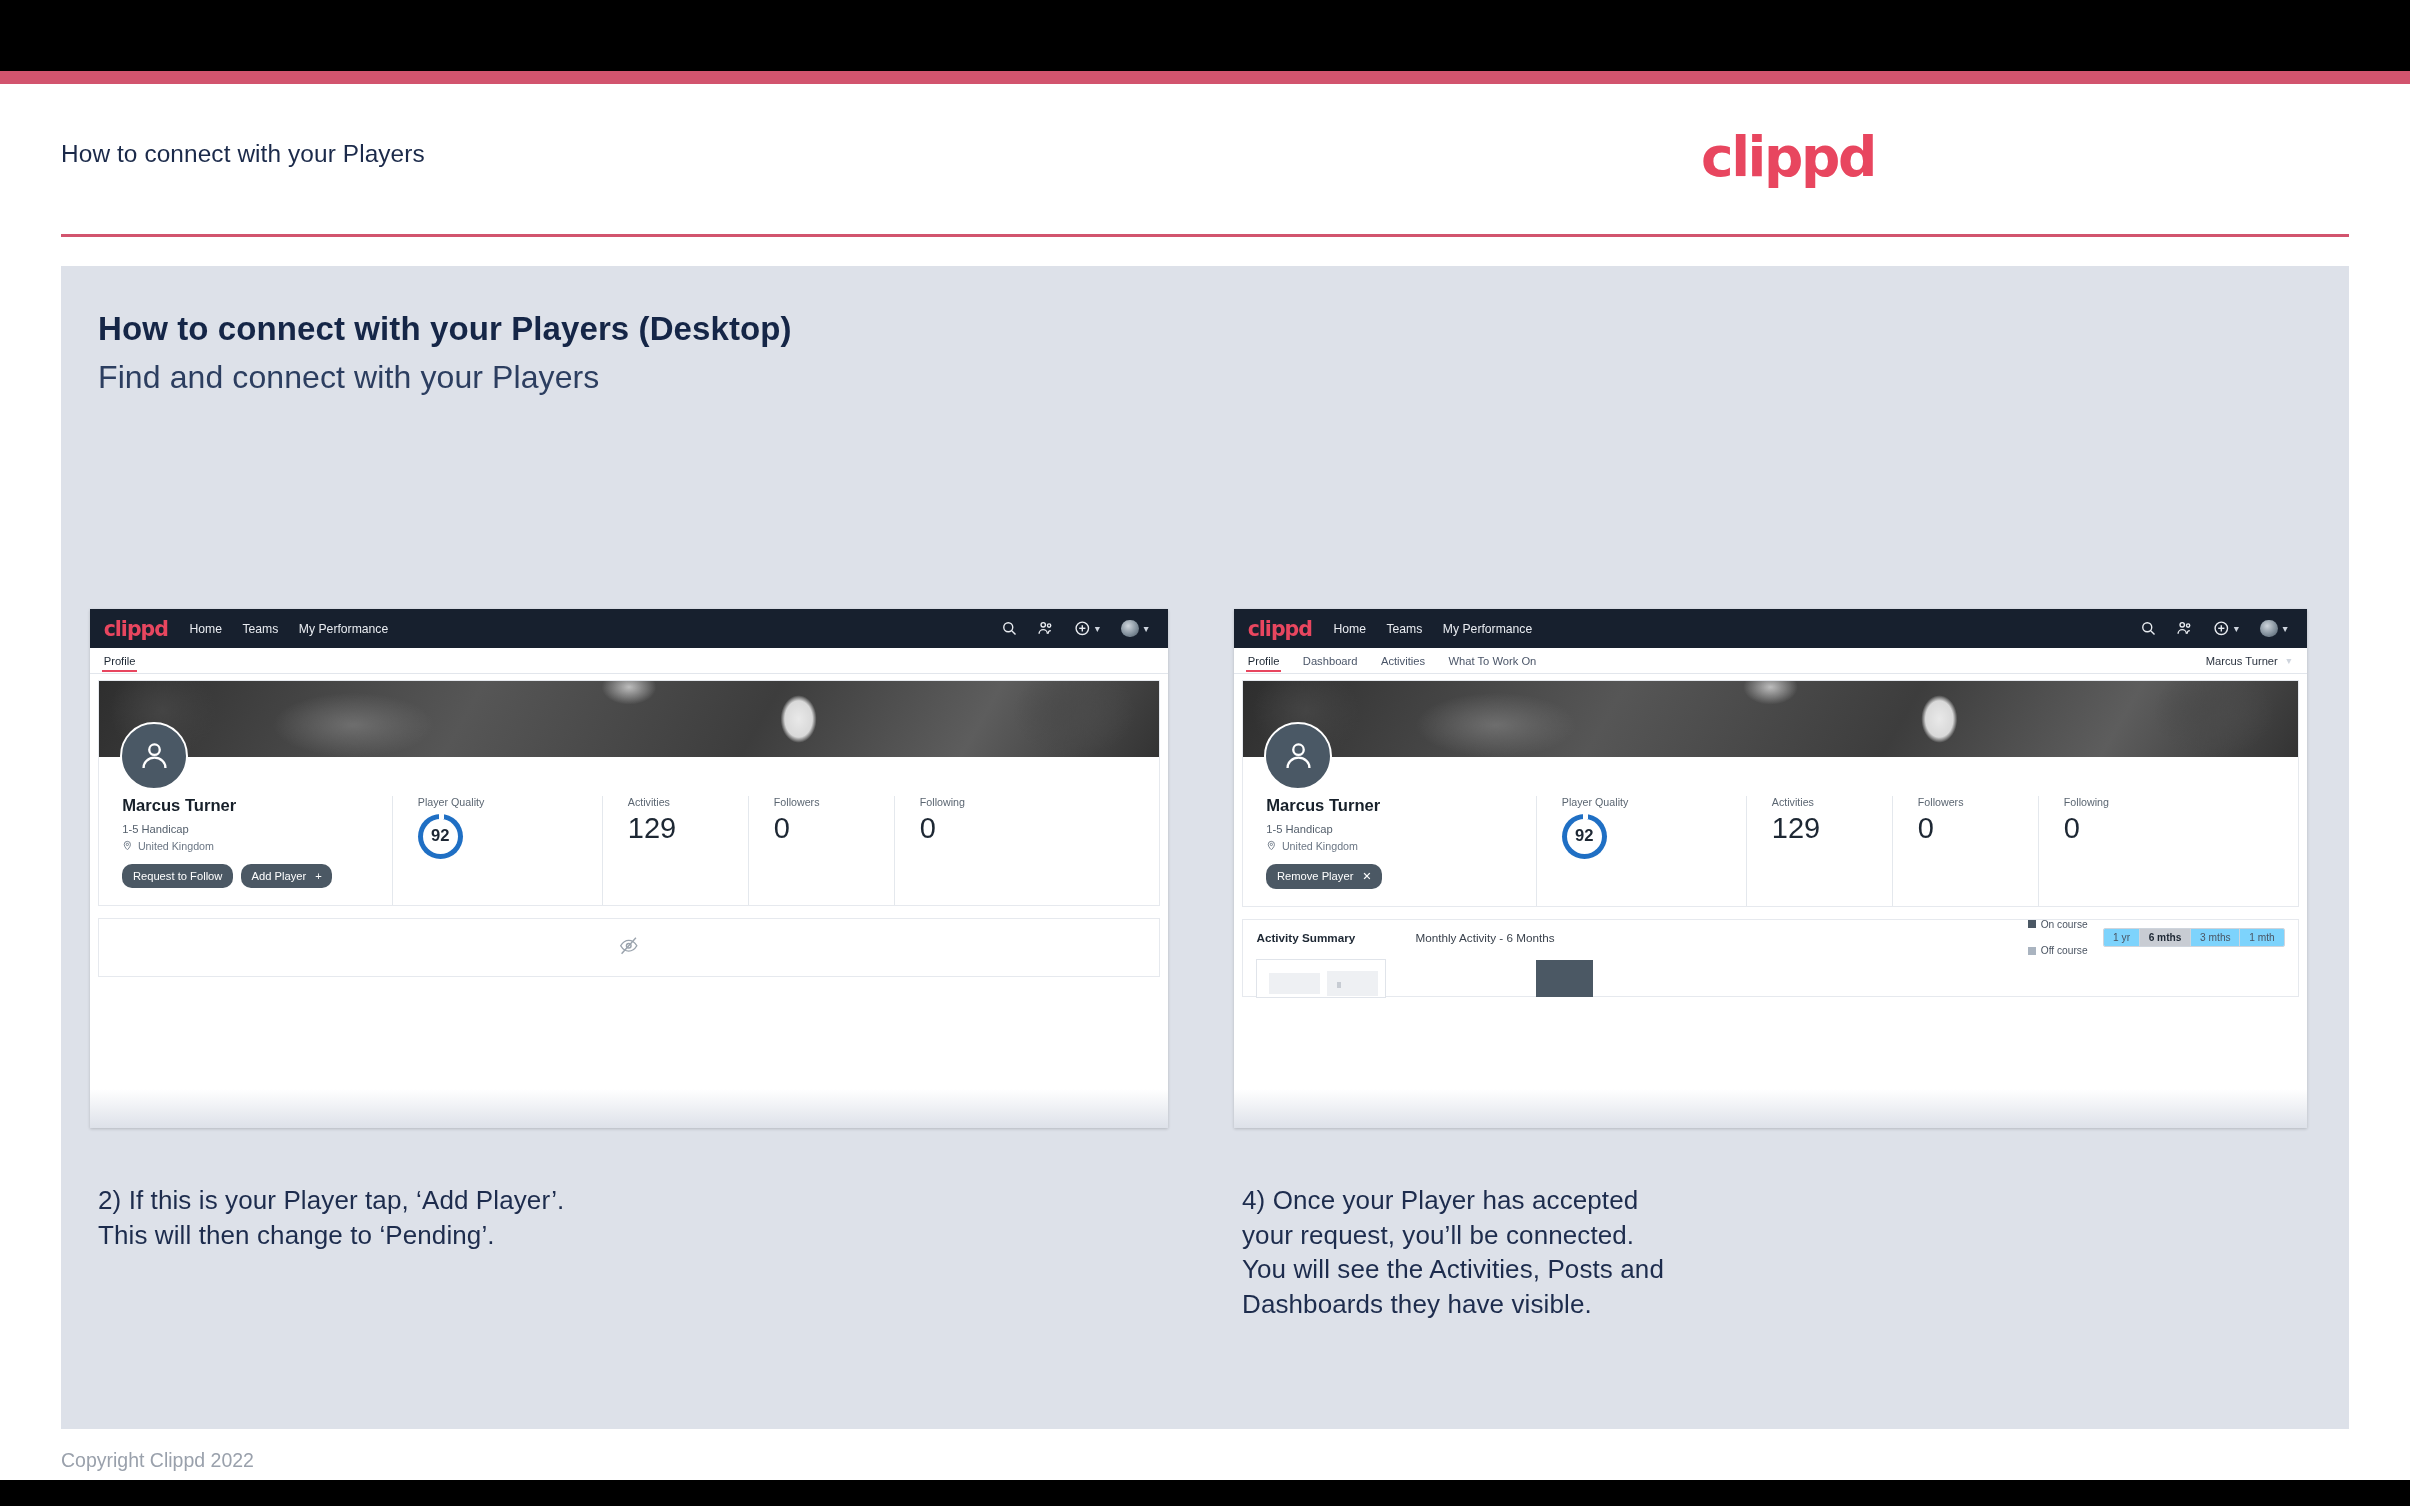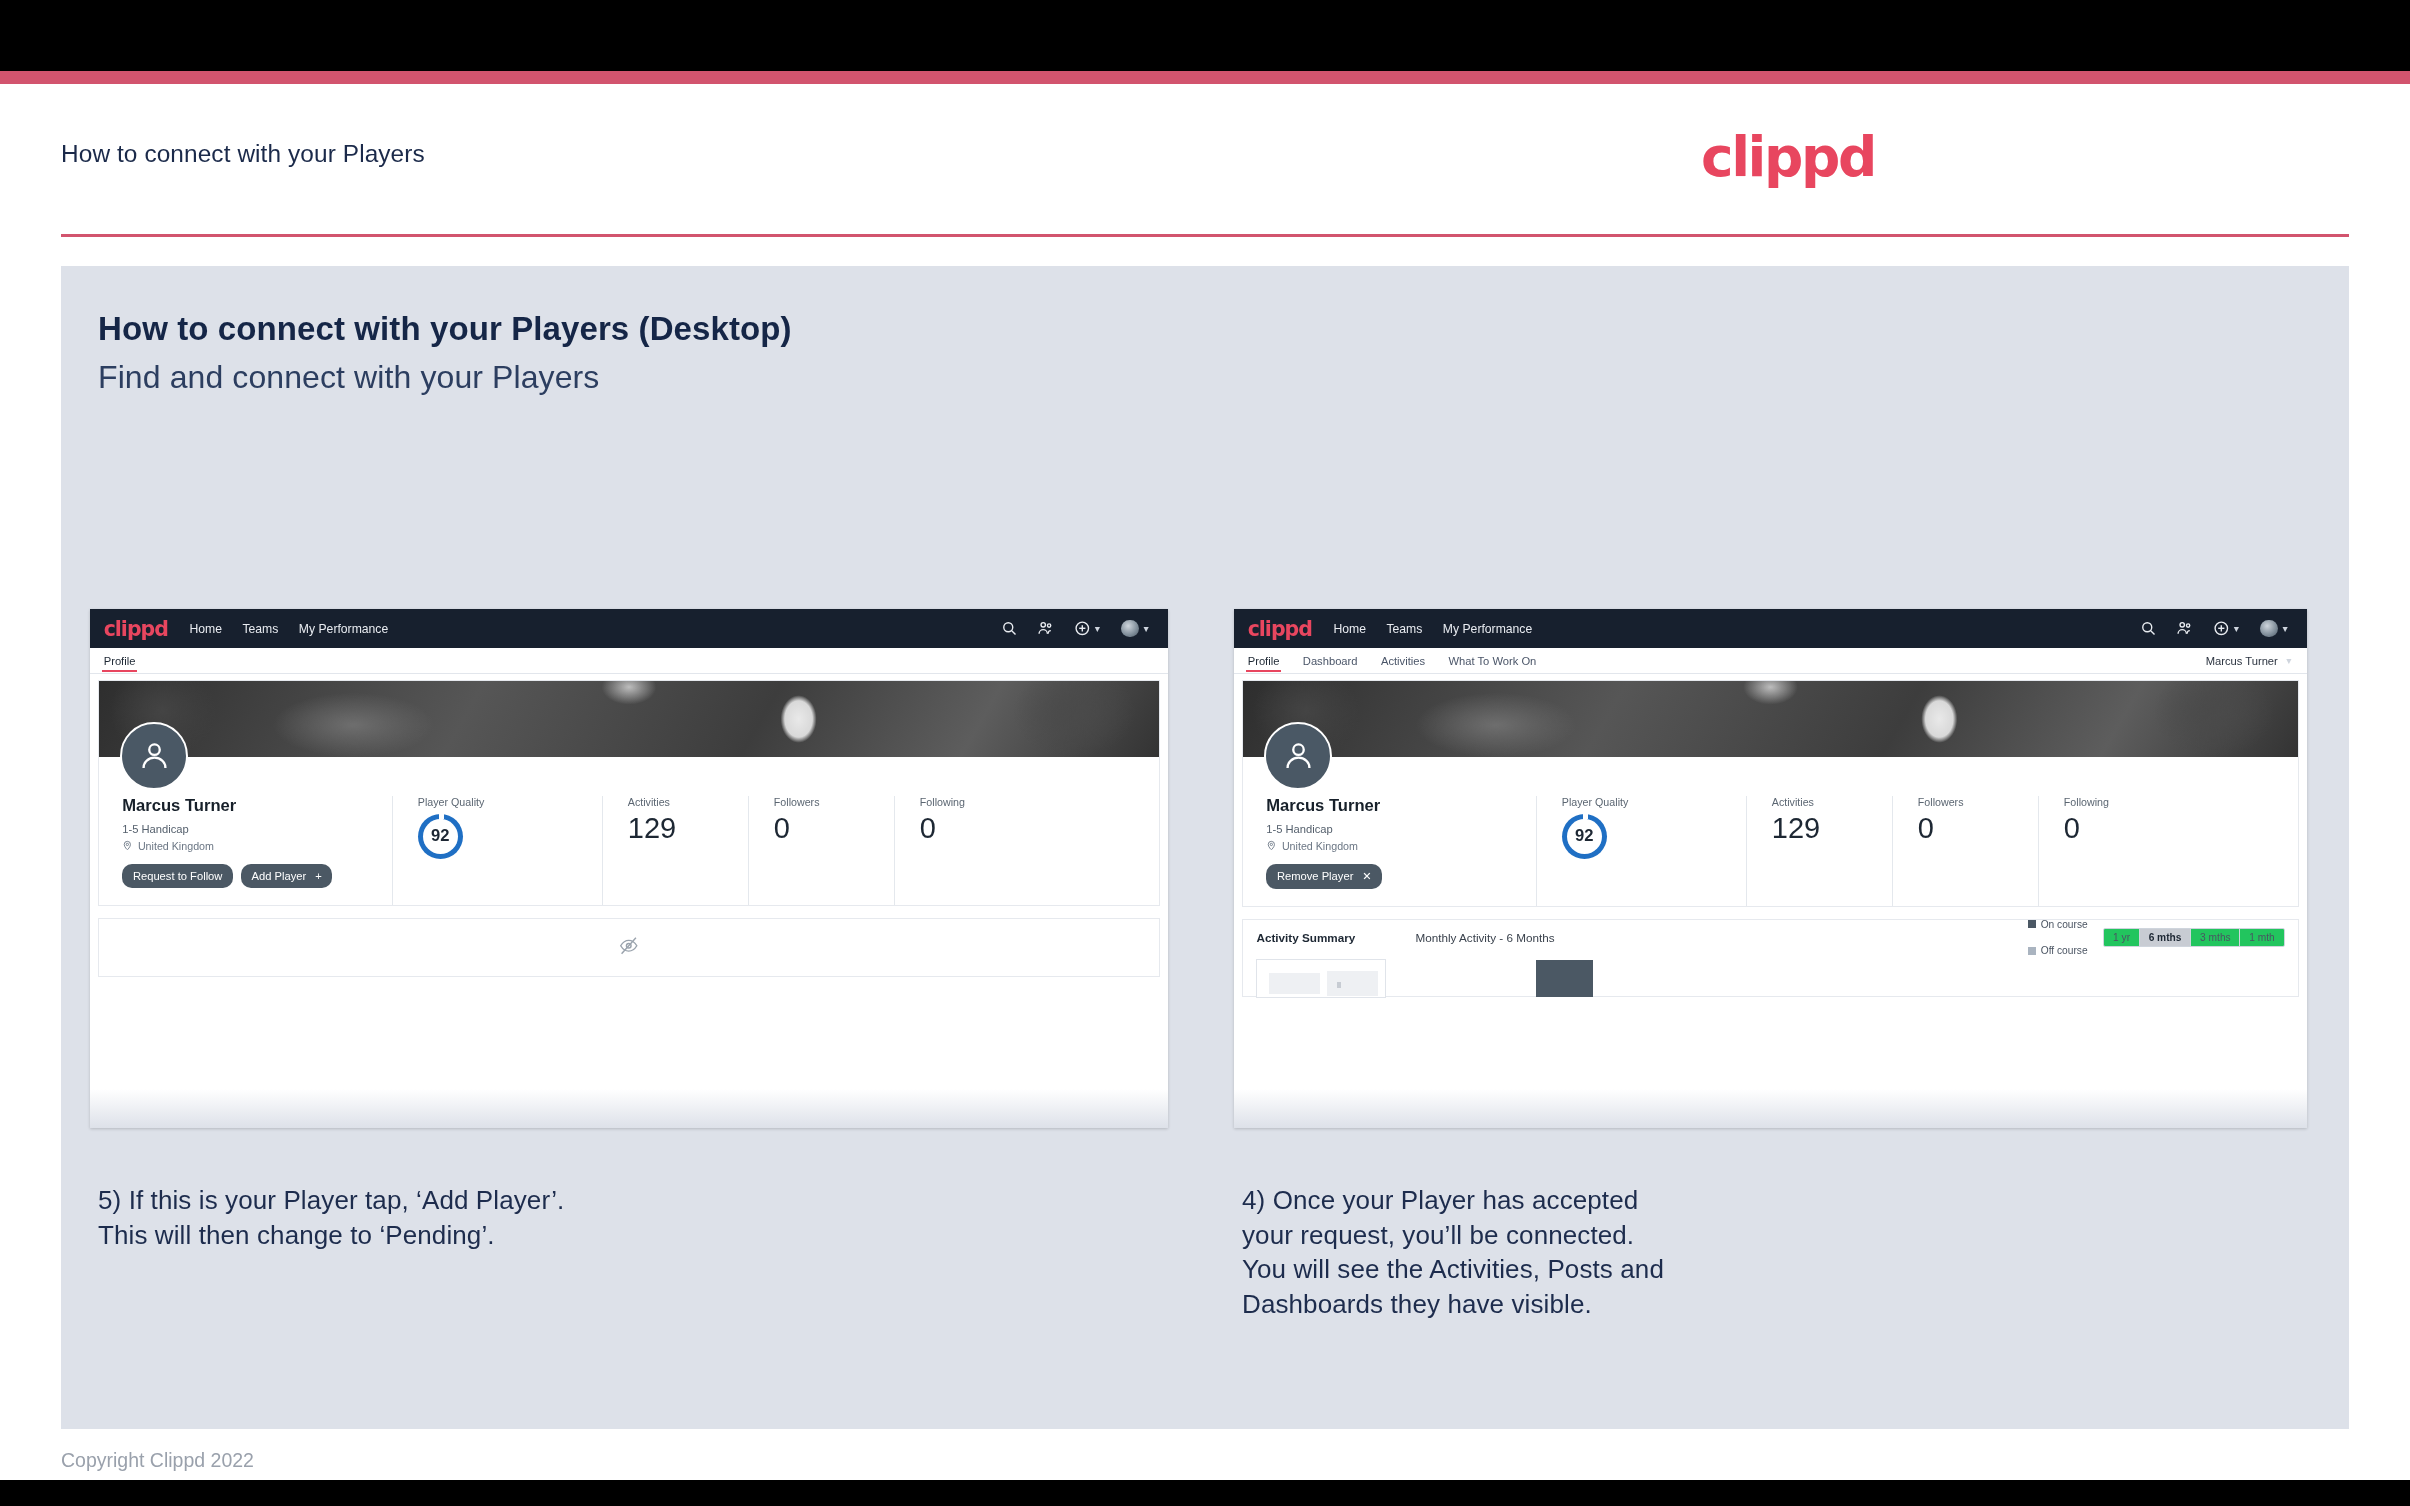--- a/index.html
+++ b/index.html
@@ -172,21 +172,21 @@
   }
   .actrow { display:flex; align-items:center; height:35px; padding:0 13.7px; }
   .act-title { font-size:11.7px; font-weight:700; color:#1d2733; width:159px; }
   .act-sub { font-size:11.7px; color:#39414c; }
   .act-legend { margin-left:auto; display:flex; align-items:center; gap:15.6px; margin-right:15.6px;flex-direction:column; }
   .leg { display:flex; align-items:center; gap:4.9px; font-size:10.2px; color:#4a5462; }
   .swatch { width:7.8px; height:7.8px; display:block; }
   .seg { display:flex; border:1px solid #cfd5dd; border-radius:2px; overflow:hidden; }
   .seg div {
     font-size:10.2px; color:#4a5462; padding:2.9px 8.8px;
-    border-right:1px solid #cfd5dd; background:#22c55e; white-space:nowrap;
+    border-right:1px solid #cfd5dd; background:#7dd3fc; white-space:nowrap;
   }
   .seg div:last-child { border-right:none; }
   .seg div.on { background:#c8ccd3; color:#1d2733; font-weight:700; }
 
   .actchart { position:relative; height:41px; padding:3.9px 13.7px 0 13.7px; }
   .mini-card {
     position:absolute; left:13.7px; top:3.9px; width:130px; height:39px;
     background:#ffffff; border:1px solid #e0e4ea;
   }
   .mini-card i { position:absolute; display:block; background:#eef0f3; }
@@ -468,21 +468,21 @@
             <i class="b"></i>
           </div>
           <div class="tick-dot"></div>
           <div class="bar-dark"></div>
         </div>
       </div>
 
       <div class="fade"></div>
     </div>
 
-    <div class="caption c3" style="white-space:pre-line">5) If this is your Player tap, ‘Add Player’.
+    <div class="caption c3" style="white-space:pre-line">2) If this is your Player tap, ‘Add Player’.
 This will then change to ‘Pending’.</div>
     <div class="caption c4" style="white-space:pre-line">4) Once your Player has accepted
 your request, you’ll be connected.
 You will see the Activities, Posts and
 Dashboards they have visible.</div>
 
   </div>
 
   <div class="footer">Copyright Clippd 2022</div>
 </div>

